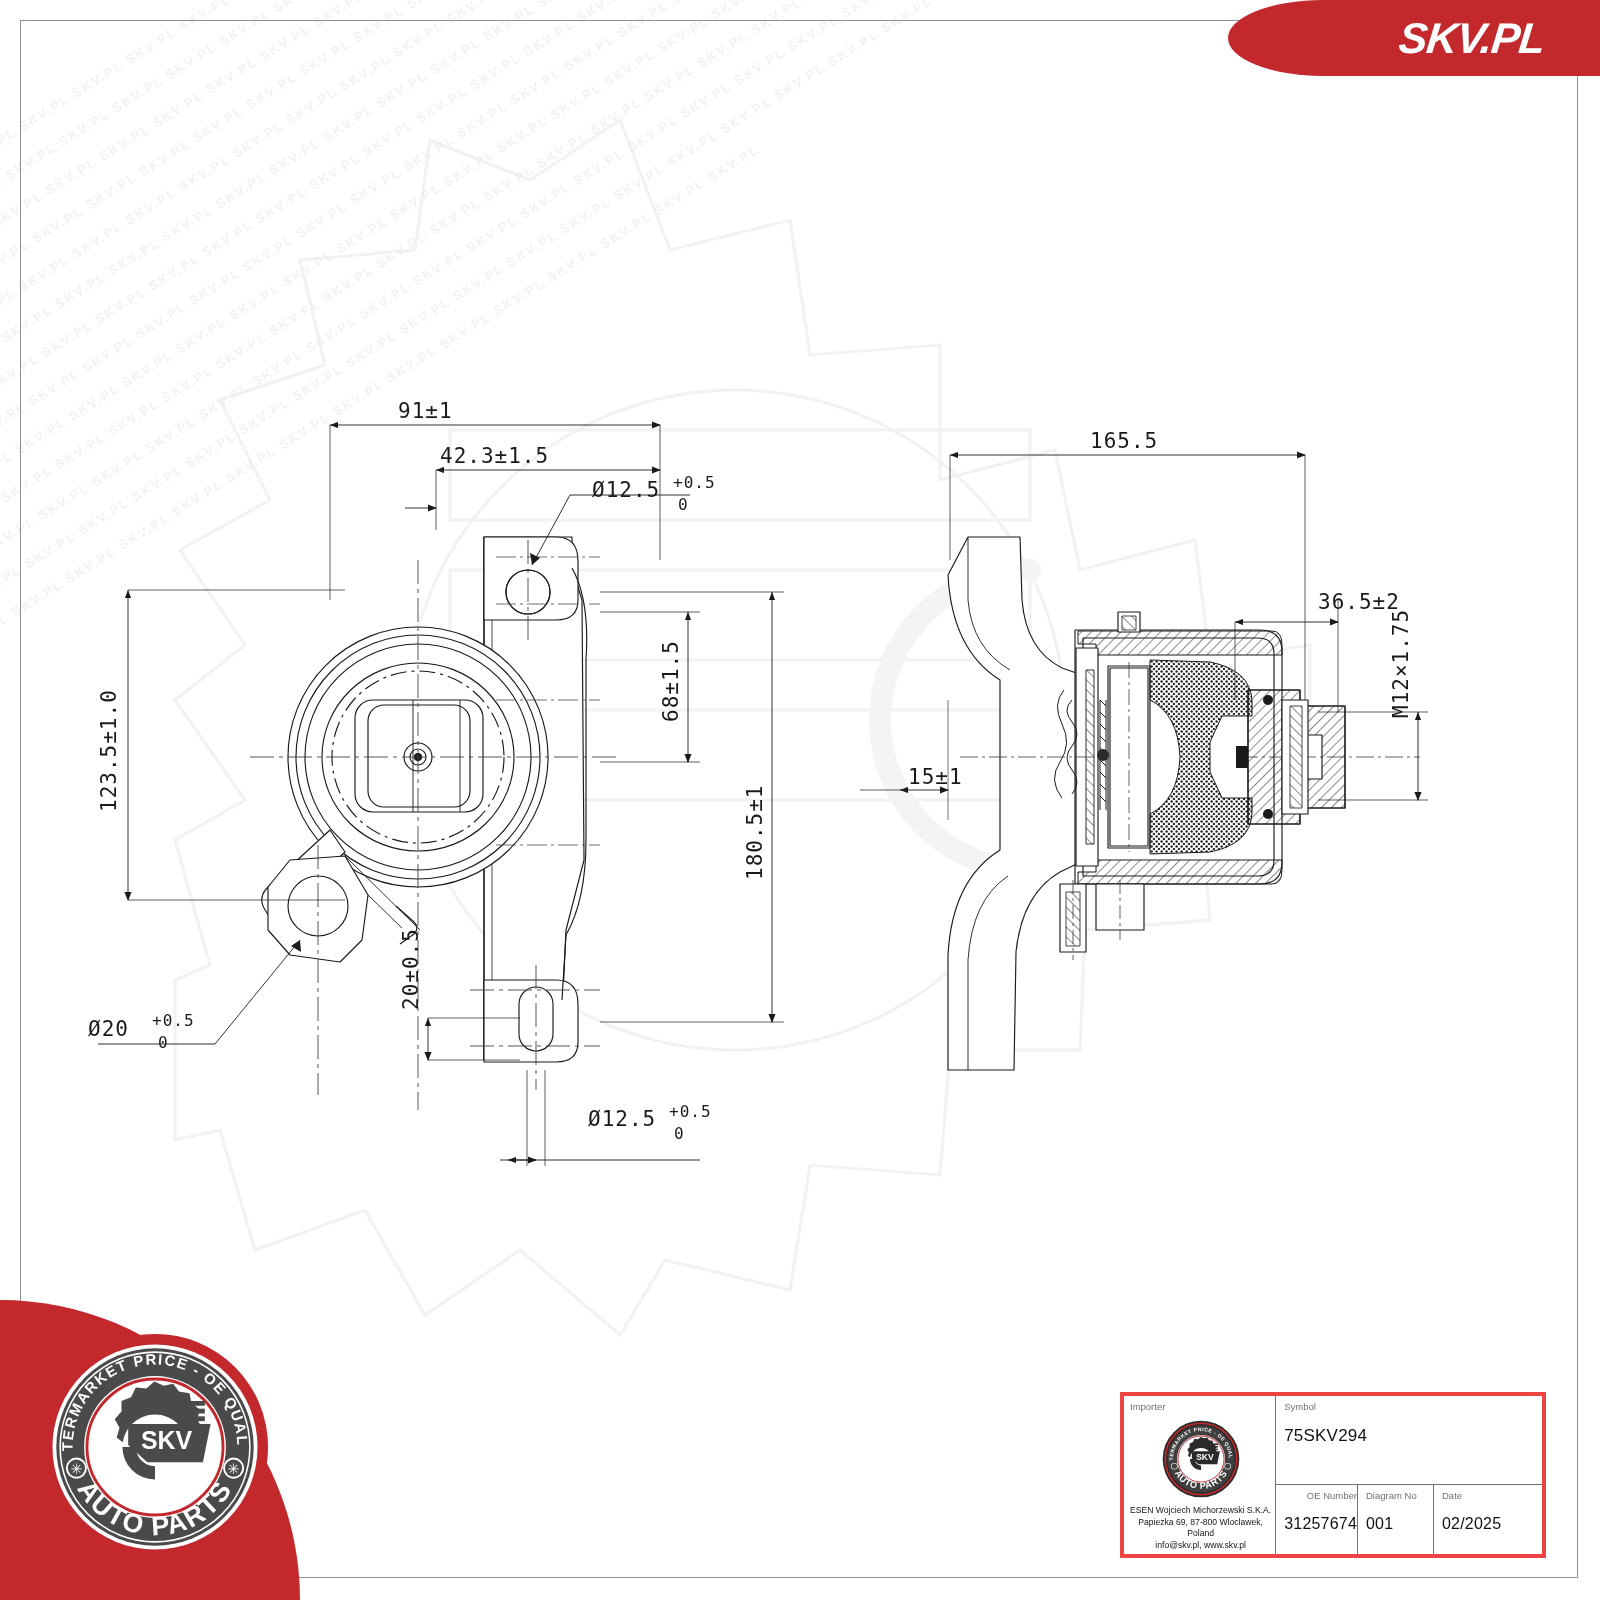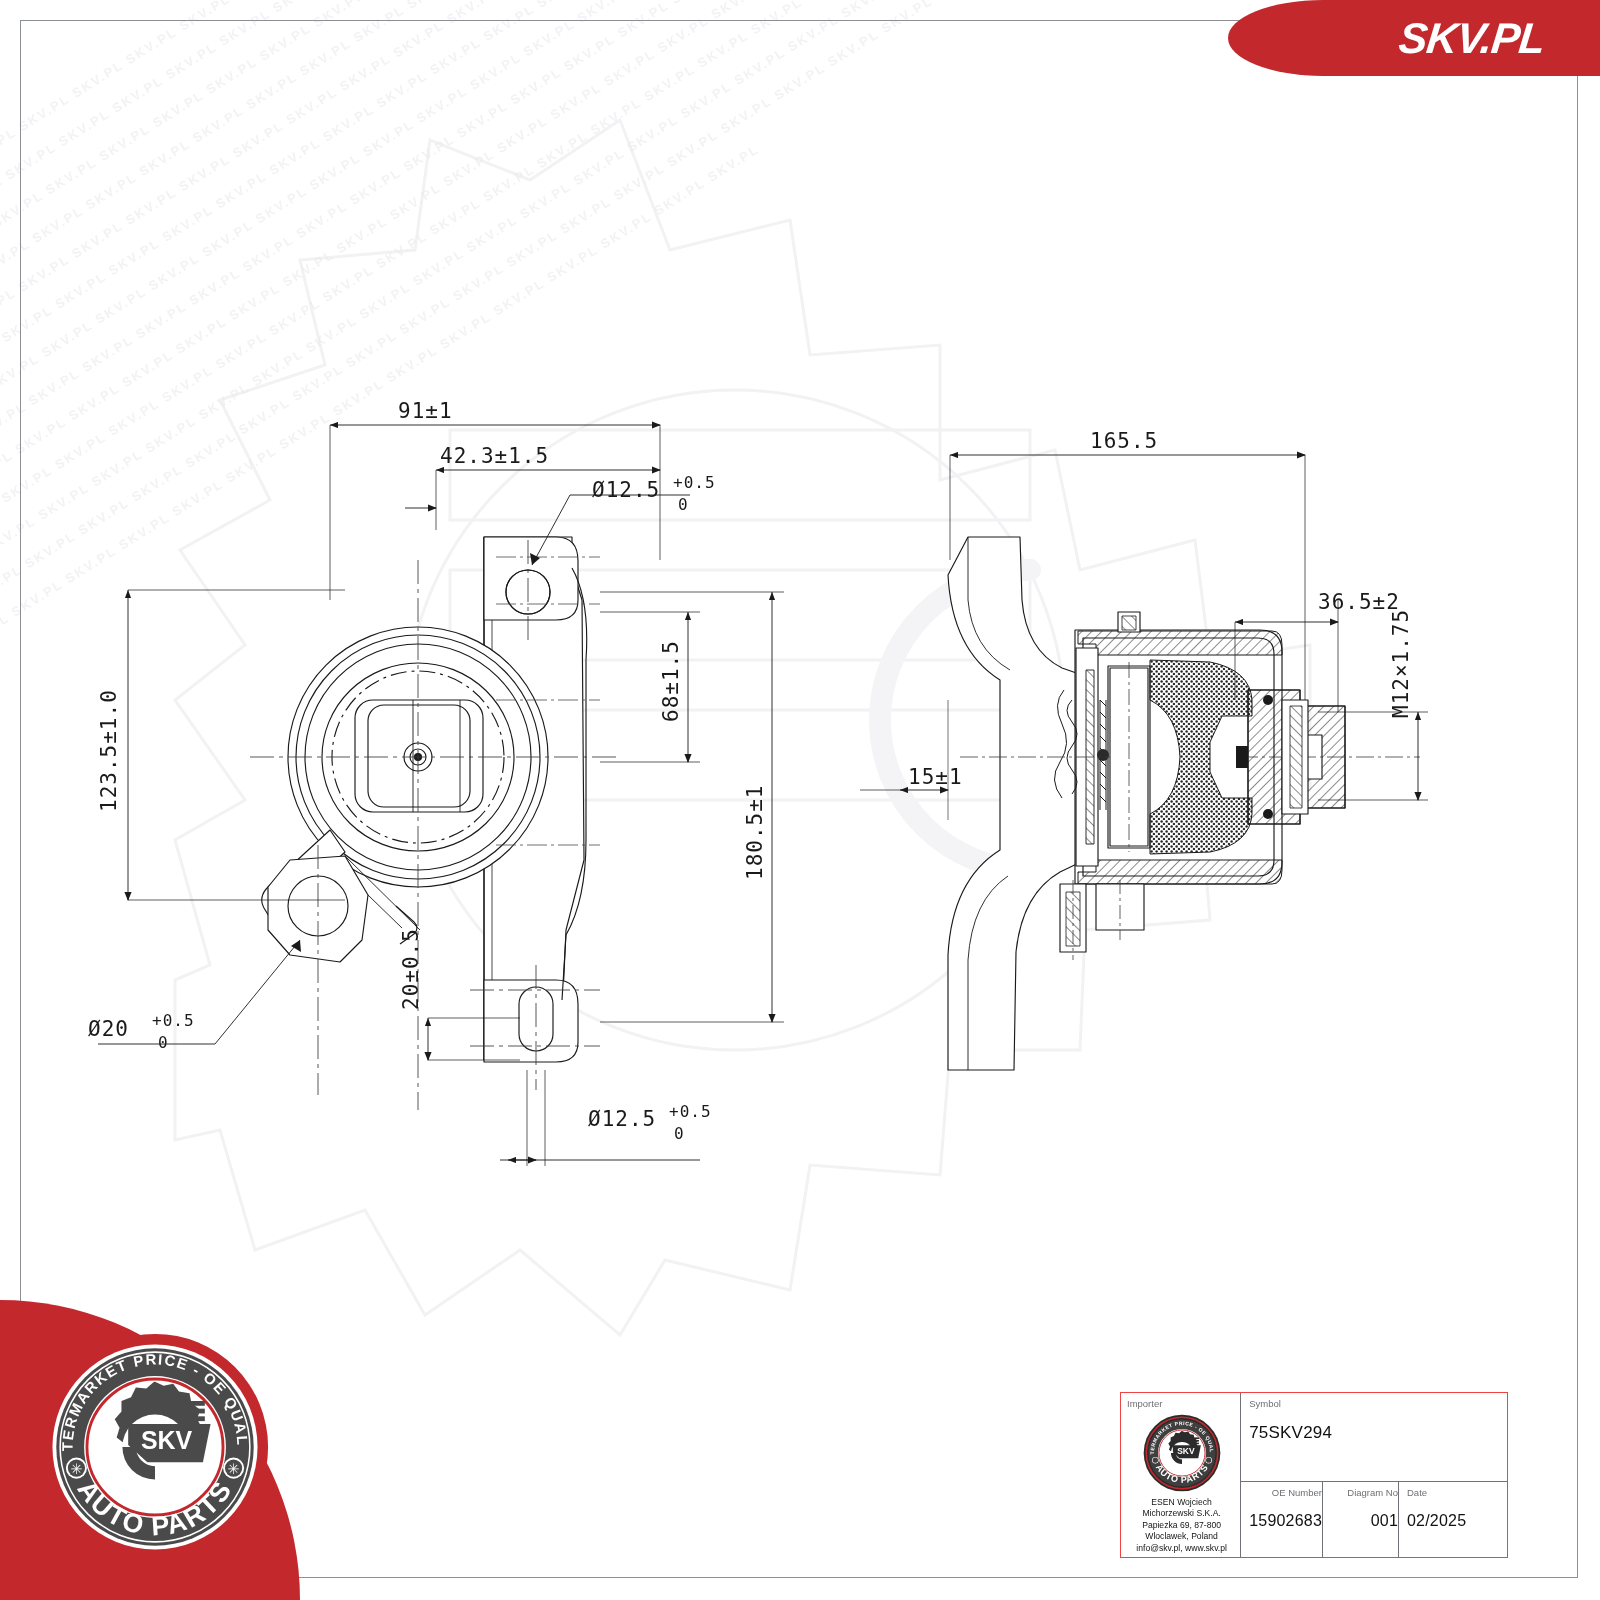--- a/index.html
+++ b/index.html
@@ -33,39 +33,39 @@
   .redcorner{position:absolute;left:0;bottom:0;width:300px;height:300px;background:#c3282d;
              border-top-right-radius:300px;}
   .badge{position:absolute;left:40px;bottom:38px;width:230px;height:230px;}
   .badge svg{width:100%;height:100%;display:block;}
 
   
   .draw{position:absolute;left:0;top:0;width:1412px;height:1600px;}
   .draw svg{width:1600px;height:1600px;display:block;}
 
   
-  .titleblock{position:absolute;left:1120px;top:1392px;width:388px;height:166px;
-              border:1px solid #ef4444;box-sizing:border-box;background:rgba(255,255,255,.93);
+  .titleblock{position:absolute;left:1120px;top:1392px;width:426px;height:166px;
+              border:4px solid #ef4444;box-sizing:border-box;background:rgba(255,255,255,.93);
               display:flex;}
   .tb-importer{width:172px;border-right:1px solid #6f7276;box-sizing:border-box;
                padding:5px 4px 3px 6px;display:flex;flex-direction:column;}
   .tb-lbl{font-size:9.5px;color:#6d7074;line-height:11px;}
   .tb-logo{flex:1;display:flex;align-items:center;justify-content:center;}
   .tb-logo svg{width:78px;height:78px;}
   .tb-addr{font-size:8.6px;font-weight:400;text-align:center;line-height:11.5px;color:#141414;}
   .tb-right{flex:1;display:flex;flex-direction:column;}
   .tb-row1{flex:0 0 88px;display:flex;border-bottom:1px solid #6f7276;}
   .tb-row2{flex:1;display:flex;}
   .tb-cell{box-sizing:border-box;padding:5px 0 0 8px;display:flex;flex-direction:column;}
   .tb-val{font-size:17px;font-weight:400;color:#111;margin-top:14px;letter-spacing:.2px;}
   .tb-val.sm{font-size:16px;}
   .c-prod{flex:1;border-right:1px solid #6f7276;}
   .c-sym{flex:0 0 108px;}
   .c-oe{flex:1;border-right:1px solid #6f7276;text-align:right;}
-  .c-dg{flex:0 0 76px;border-right:1px solid #6f7276;align-items:flex-end;}
+  .c-dg{flex:0 0 76px;border-right:1px solid #6f7276;}
   .c-date{flex:0 0 108px;}
 
   
 </style>
 </head>
 <body>
 
 <div class="sheet">
 
   <div class="wm-layer">
@@ -411,21 +411,21 @@
     <div class="tb-right">
       <div class="tb-row1">
         <div class="tb-cell c-sym">
           <div class="tb-lbl">Symbol</div>
           <div class="tb-val">75SKV294</div>
         </div>
       </div>
       <div class="tb-row2">
         <div class="tb-cell c-oe">
           <div class="tb-lbl">OE Number</div>
-          <div class="tb-val sm">15902683</div>
+          <div class="tb-val sm">31257674</div>
         </div>
         <div class="tb-cell c-dg">
           <div class="tb-lbl">Diagram No</div>
           <div class="tb-val sm">001</div>
         </div>
         <div class="tb-cell c-date">
           <div class="tb-lbl">Date</div>
           <div class="tb-val sm">02/2025</div>
         </div>
       </div>

